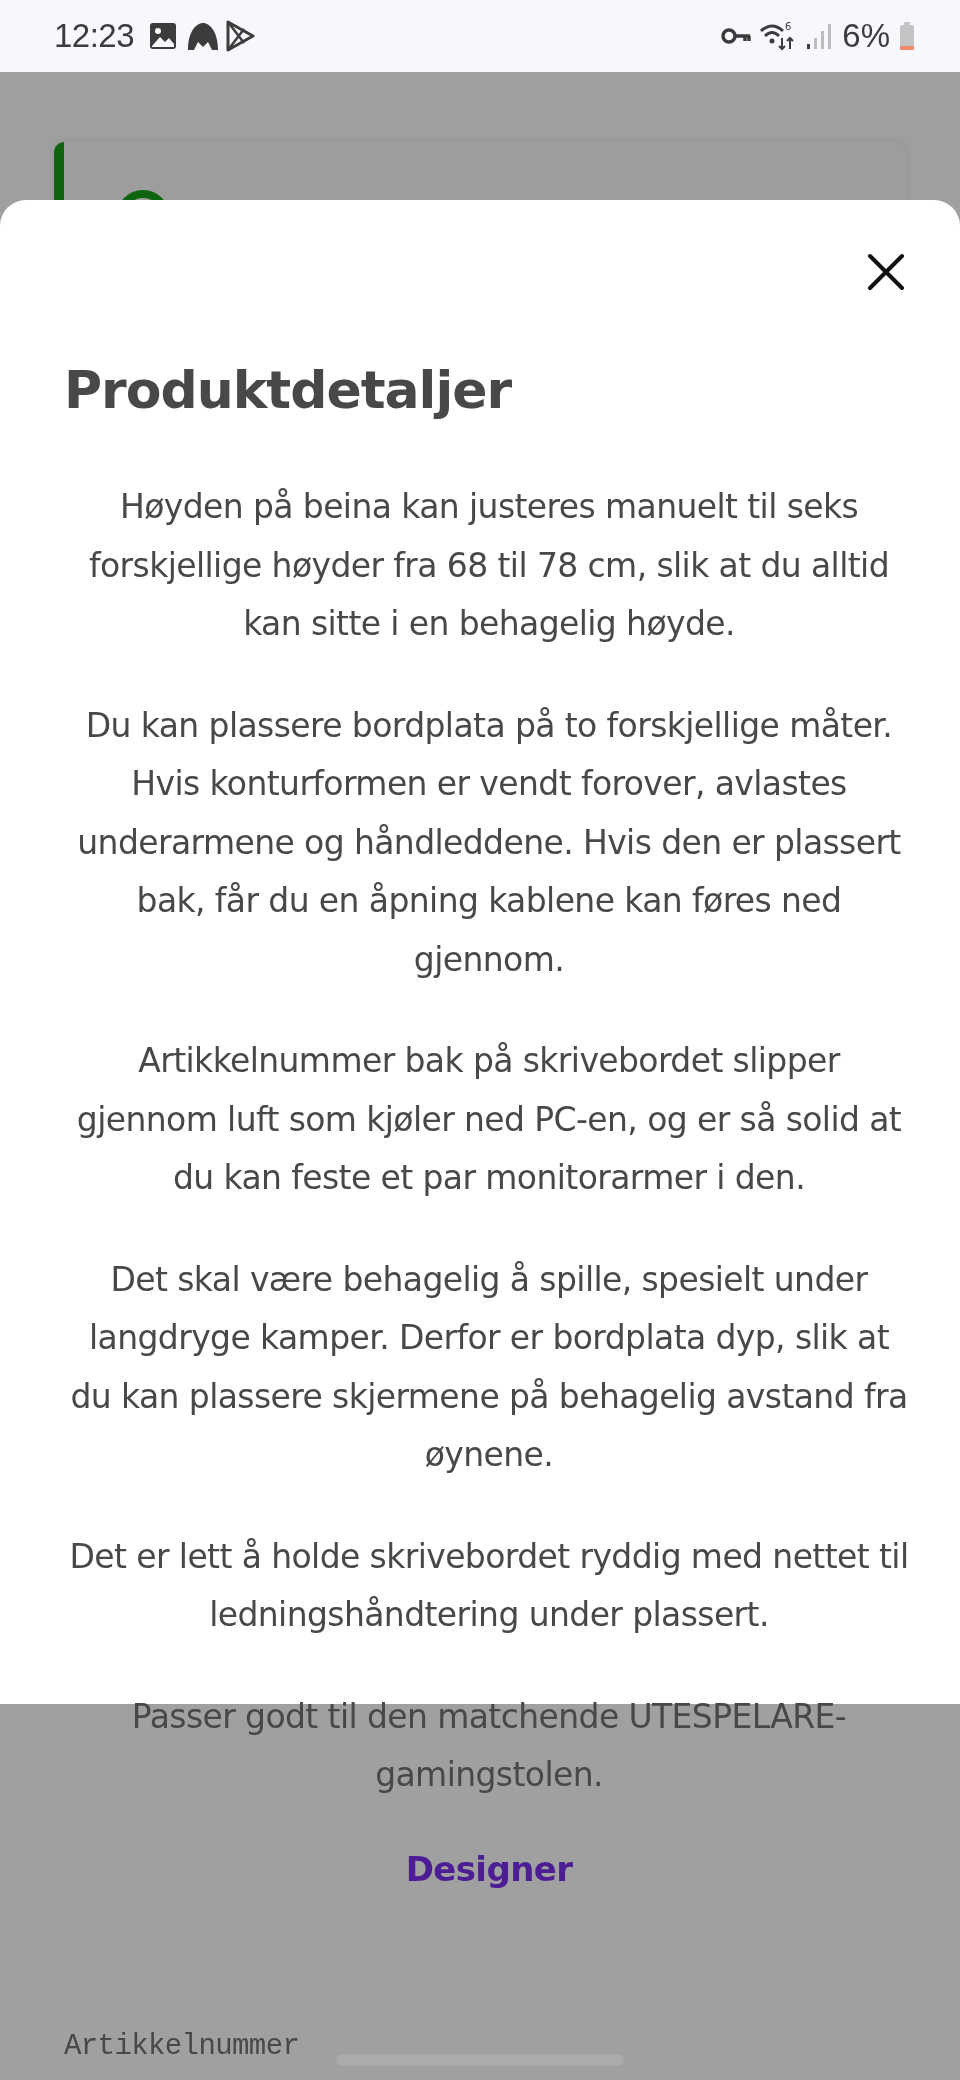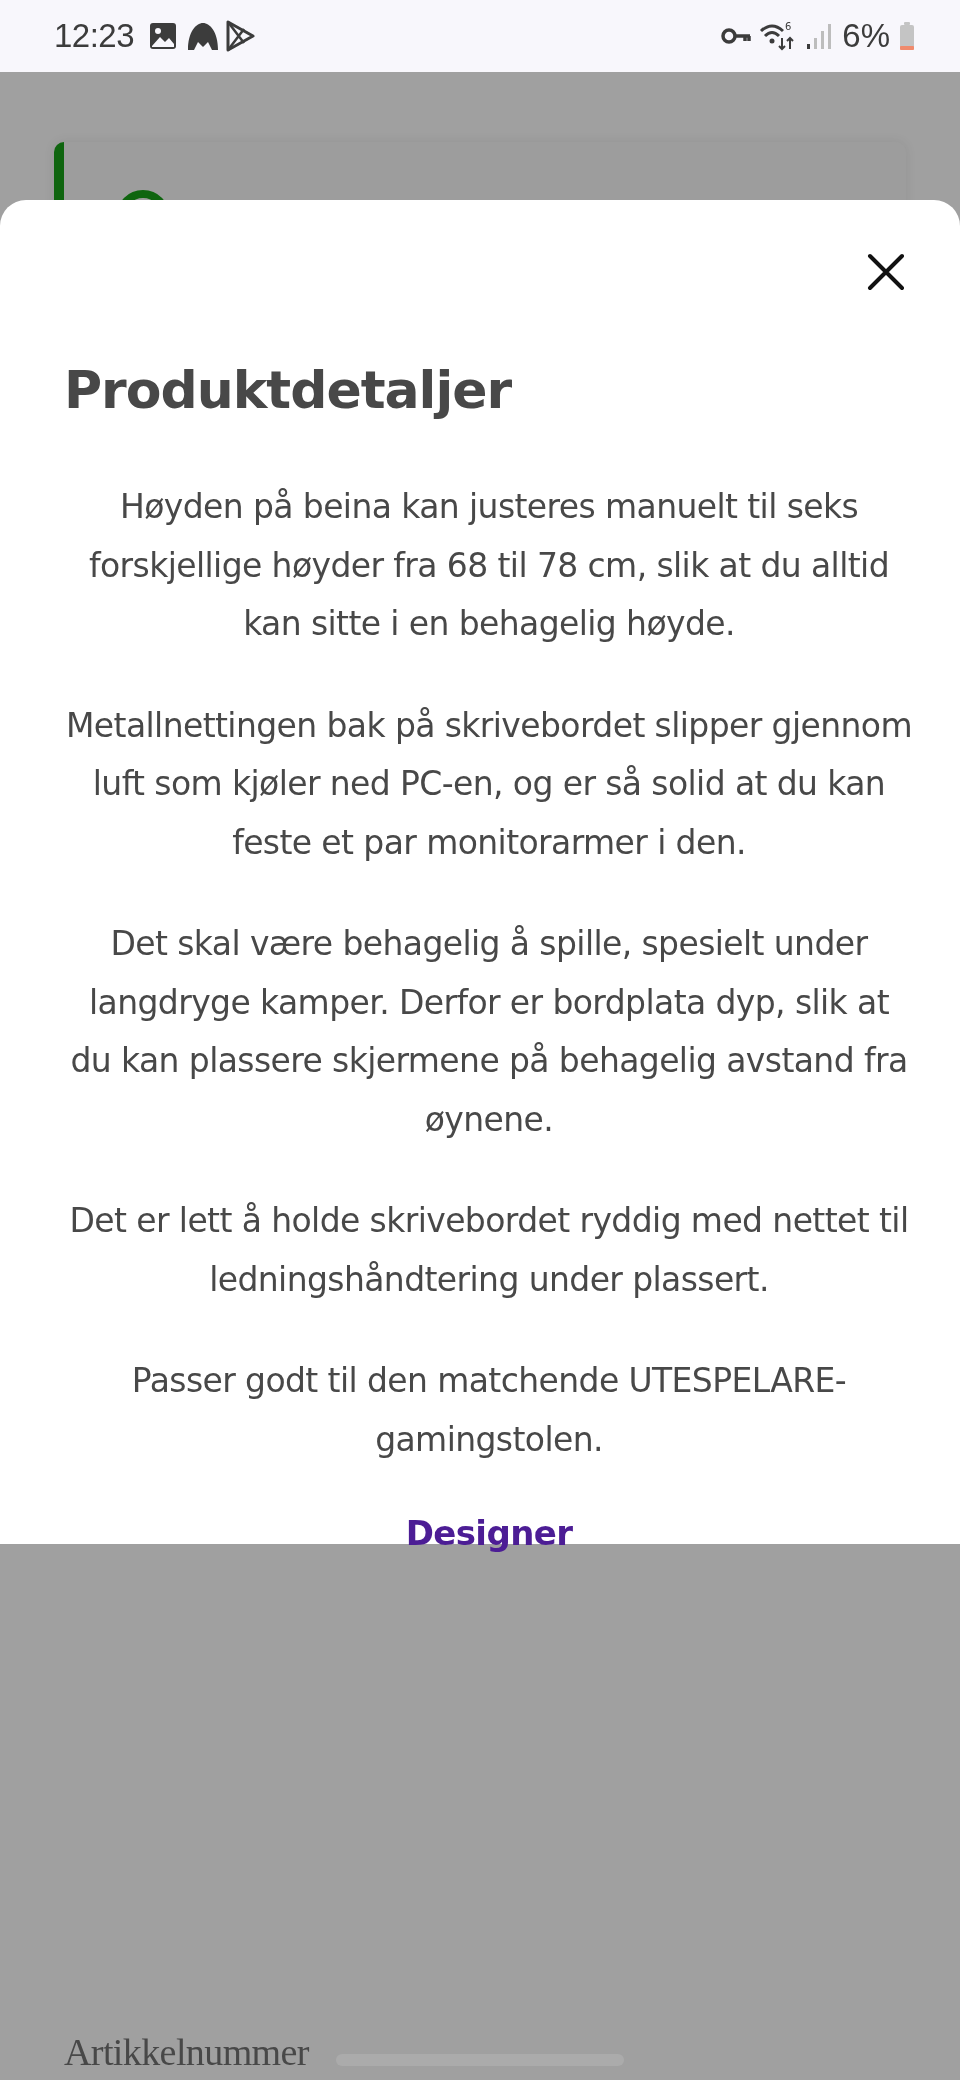--- a/index.html
+++ b/index.html
@@ -31,21 +31,21 @@
     .bg-card-accent {
       position: absolute; left: 0; top: 0; width: 10px; height: 120px;
       background: #0f650f; border-radius: 10px 0 0 0;
     }
     .bg-card-circle {
       position: absolute; left: 62px; top: 48px; width: 54px; height: 54px;
       border: 8px solid #0f650f; border-radius: 50%;
     }
     
     .sheet {
-      position: absolute; left: 0; top: 200px; width: 960px; height: 1344px;
+      position: absolute; left: 0; top: 200px; width: 960px; height: 1504px;
       background: #ffffff; border-radius: 26px 26px 0 0;
       padding: 0 64px;
     }
     .close-btn {
       position: absolute; right: 50px; top: 48px; width: 48px; height: 48px;
       display: flex; align-items: center; justify-content: center; cursor: pointer;
     }
     .sheet-title {
       position: absolute; left: 64px; top: 160px;
       font-size: 52px; font-weight: bold; color: #484848;
@@ -68,21 +68,21 @@
     }
     .designer-name {
       font-size: 34px; line-height: 58px; color: #484848;
       font-family: "DejaVu Sans", sans-serif; letter-spacing: -0.6px;
     }
     .article-row {
       position: absolute; left: 64px; top: 1750px;
       display: flex; align-items: center; gap: 24px;
     }
     .article-label {
-      font-size: 38px; color: #484848; font-family: Liberation Serif, serif; letter-spacing: -0.6px;
+      font-size: 29px; color: #484848; font-family: Liberation Mono, monospace; letter-spacing: -0.6px;
     }
     .home-indicator {
       position: absolute; left: 336px; top: 2054px; width: 288px; height: 12px;
       background: #ababab; border-radius: 6px;
     }
   </style>
 </head>
 <body>
 
 <div class="status-bar">
@@ -152,21 +152,22 @@
     <svg width="38" height="38" viewBox="0 0 38 38">
         <path d="M3 3 L35 35 M35 3 L3 35" stroke="#111111" stroke-width="4" stroke-linecap="round"></path>
       </svg>
   </div>
 
   <h1 class="sheet-title">Produktdetaljer</h1>
 </div>
 
 <div class="content" style="top:478px;">
   <p class="para">Høyden på beina kan justeres manuelt til seks forskjellige høyder fra 68 til 78 cm, slik at du alltid kan sitte i en behagelig høyde.</p>
-  <p class="para">Metallnettingen bak på skrivebordet slipper gjennom luft som kjøler ned PC-en, og er så solid at du kan feste et par monitorarmer i den.</p>
+  <p class="para">Du kan plassere bordplata på to forskjellige måter. Hvis konturformen er vendt forover, avlastes underarmene og håndleddene. Hvis den er plassert bak, får du en åpning kablene kan føres ned gjennom.</p>
+  <p class="para">Artikkelnummer bak på skrivebordet slipper gjennom luft som kjøler ned PC-en, og er så solid at du kan feste et par monitorarmer i den.</p>
   <p class="para">Det skal være behagelig å spille, spesielt under langdryge kamper. Derfor er bordplata dyp, slik at du kan plassere skjermene på behagelig avstand fra øynene.</p>
   <p class="para">Det er lett å holde skrivebordet ryddig med nettet til ledningshåndtering under plassert.</p>
   <p class="para">Passer godt til den matchende UTESPELARE-gamingstolen.</p>
   <div class="designer-label">Designer</div>
 </div>
 
 <div class="article-row" style="top:2030px;">
   <span class="article-label">Artikkelnummer</span>
 </div>
 

